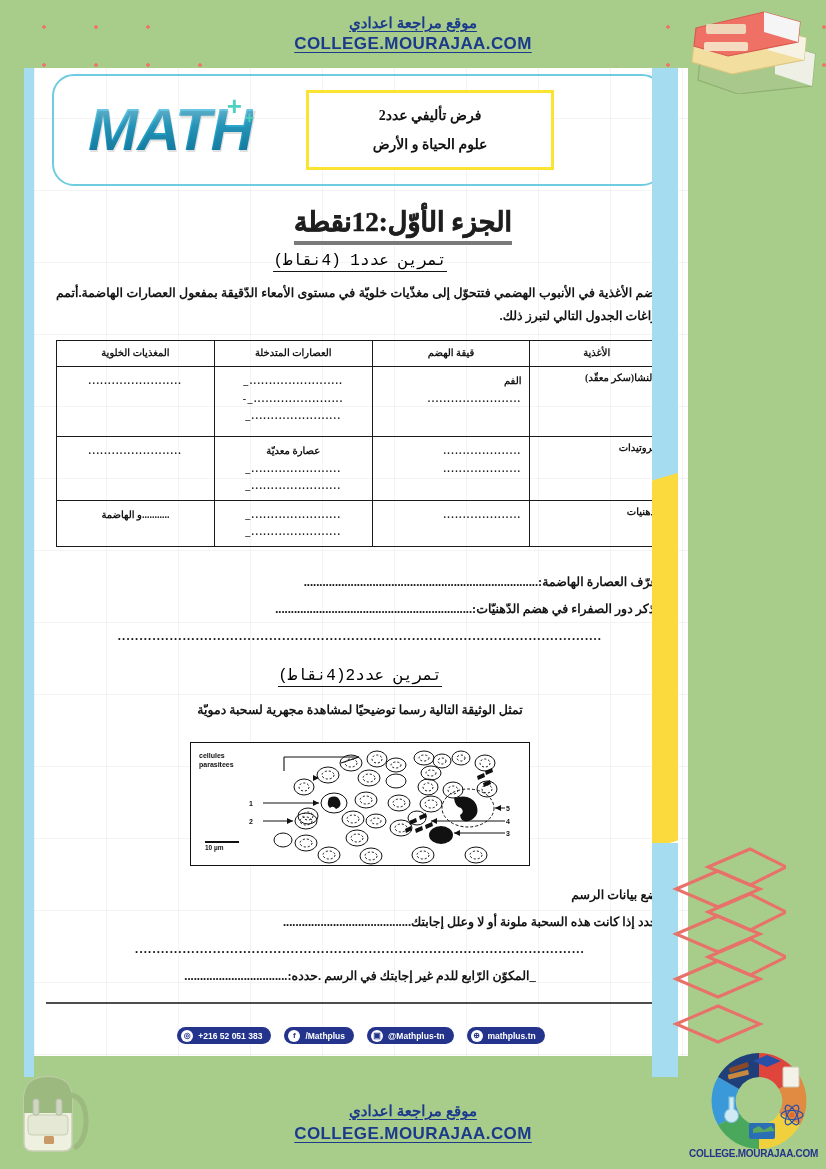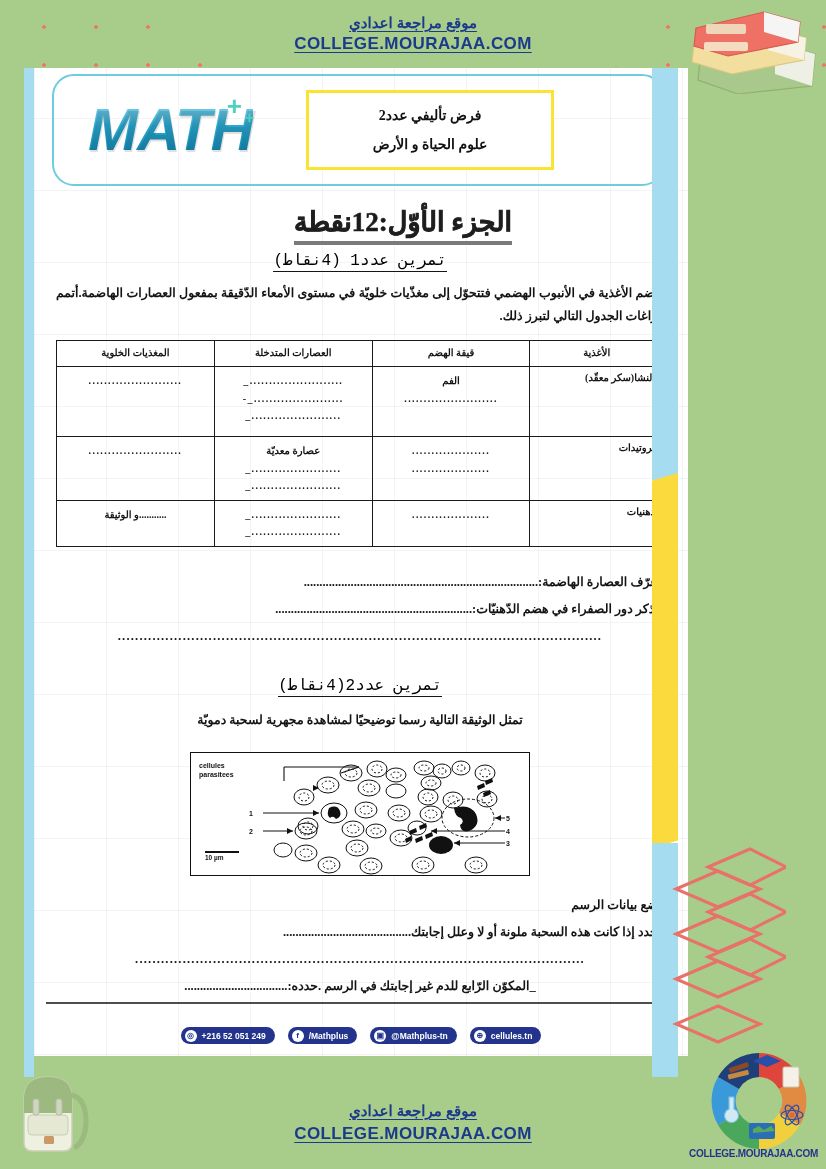--- a/index.html
+++ b/index.html
@@ -302,21 +302,21 @@
     text-align: center;
     padding: 6px 8px;
     height: 26px;
   }
   table.digest td.label {
     width: 22%;
     text-align: right;
   }
   table.digest td.cellcol {
     width: 26%;
-    text-align: center;
+    text-align: right;
   }
   table.digest td.juice {
     width: 26%;
     text-align: center;
   }
   table.digest td.nutr {
     width: 26%;
     text-align: center;
   }
   .dots { letter-spacing: 1.4px; font-weight: bold; }
@@ -560,35 +560,35 @@
         <tr style="height:42px;">
           <td class="label">دهنيات</td>
           <td class="cellcol">
             <span class="cellline dots">....................</span>
           </td>
           <td class="juice">
             <span class="cellline dots">......................._</span>
             <span class="cellline dots">......................._</span>
           </td>
           <td class="nutr">
-            <span class="cellline dots">...........و الوثيقة</span>
+            <span class="cellline dots">...........و الهاضمة</span>
           </td>
         </tr>
       </tbody>
     </table>
 
     <div class="qline">
       <span>_عرّف العصارة الهاضمة:</span><span class="dots">...........................................................................</span>
     </div>
     <div class="qline">
       <span>_اذكر دور الصفراء في هضم الدّهنيّات:</span><span class="dots">...............................................................</span>
     </div>
     <div class="dotline">................................................................................................................</div>
 
-    <div class="ex-heading-wrap" style="margin-top:26px;">
+    <div class="ex-heading-wrap" style="margin-top:16px;">
       <span class="ex-heading-inner">تمرين عدد2(4نقاط)</span>
     </div>
 
     <div class="para-center" style="margin-top:12px;">تمثل الوثيقة التالية رسما توضيحيًا لمشاهدة مجهرية لسحبة دمويّة</div>
 
     <div class="figure-wrap">
       <div class="figure-box">
         <div class="fig-caption">
           <div>cellules</div>
           <div>parasitees</div>
@@ -723,33 +723,33 @@
       <span>_المكوّن الرّابع للدم غير إجابتك في الرسم .حدده:</span><span class="dots">.................................</span>
     </div>
 
   </div>
 
   <div class="foot-rule"></div>
 
   <div class="badges">
     <div class="badge">
       <span class="glyph">◎</span>
-      <span>+216 52 051 249</span>
+      <span>+216 52 051 383</span>
     </div>
     <div class="badge">
       <span class="glyph">f</span>
       <span>/Mathplus</span>
     </div>
     <div class="badge">
       <span class="glyph">▣</span>
       <span>@Mathplus-tn</span>
     </div>
     <div class="badge">
       <span class="glyph">⊕</span>
-      <span>cellules.tn</span>
+      <span>mathplus.tn</span>
     </div>
   </div>
 
 </div>
 
 <div class="bottom-banner"></div>
 <div class="bottom-tab">
   <div class="banner-ar">موقع مراجعة اعدادي</div>
   <div class="banner-url">COLLEGE.MOURAJAA.COM</div>
 </div>

